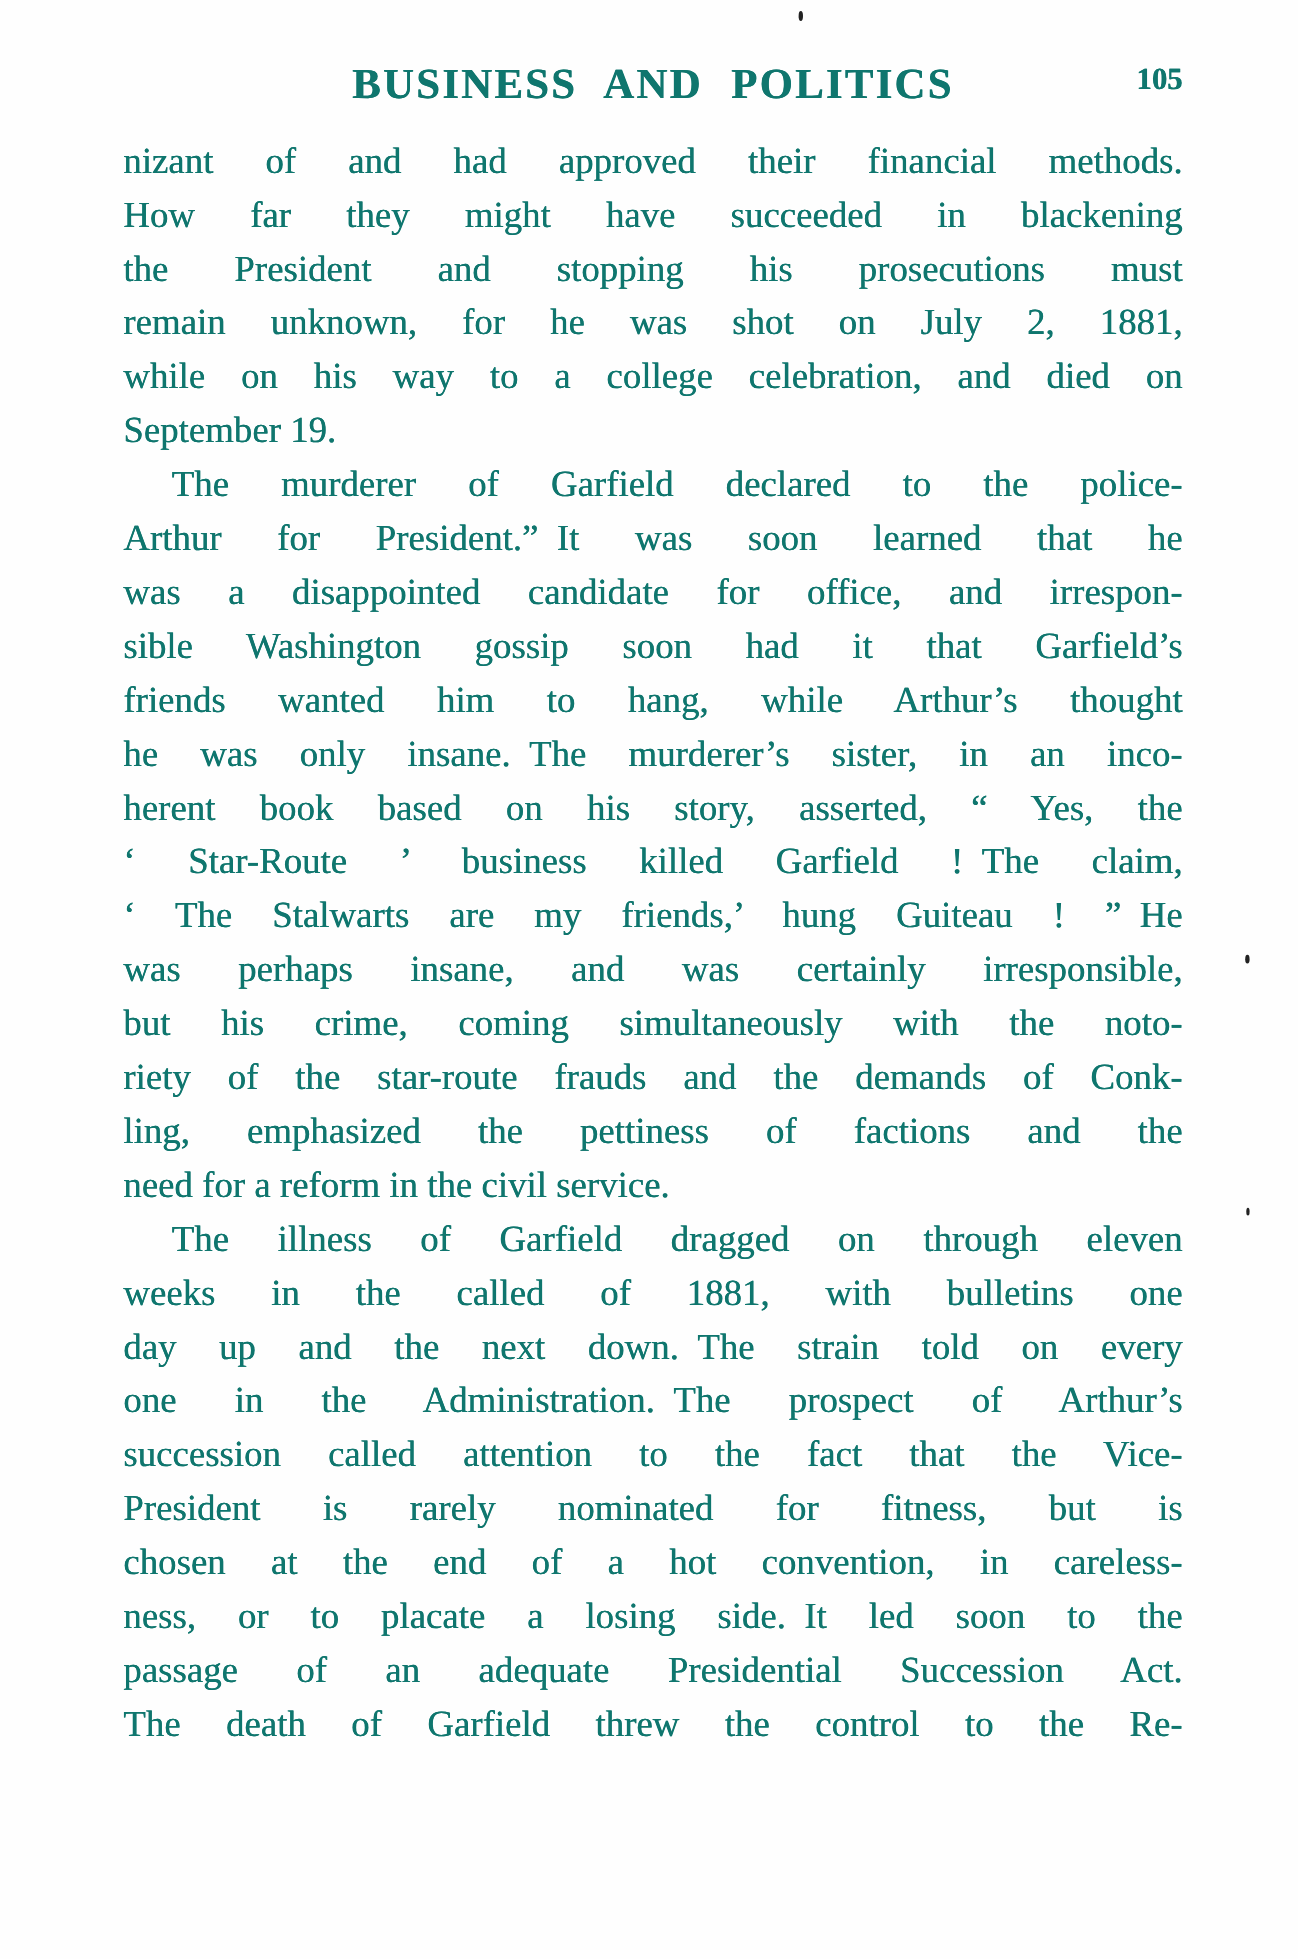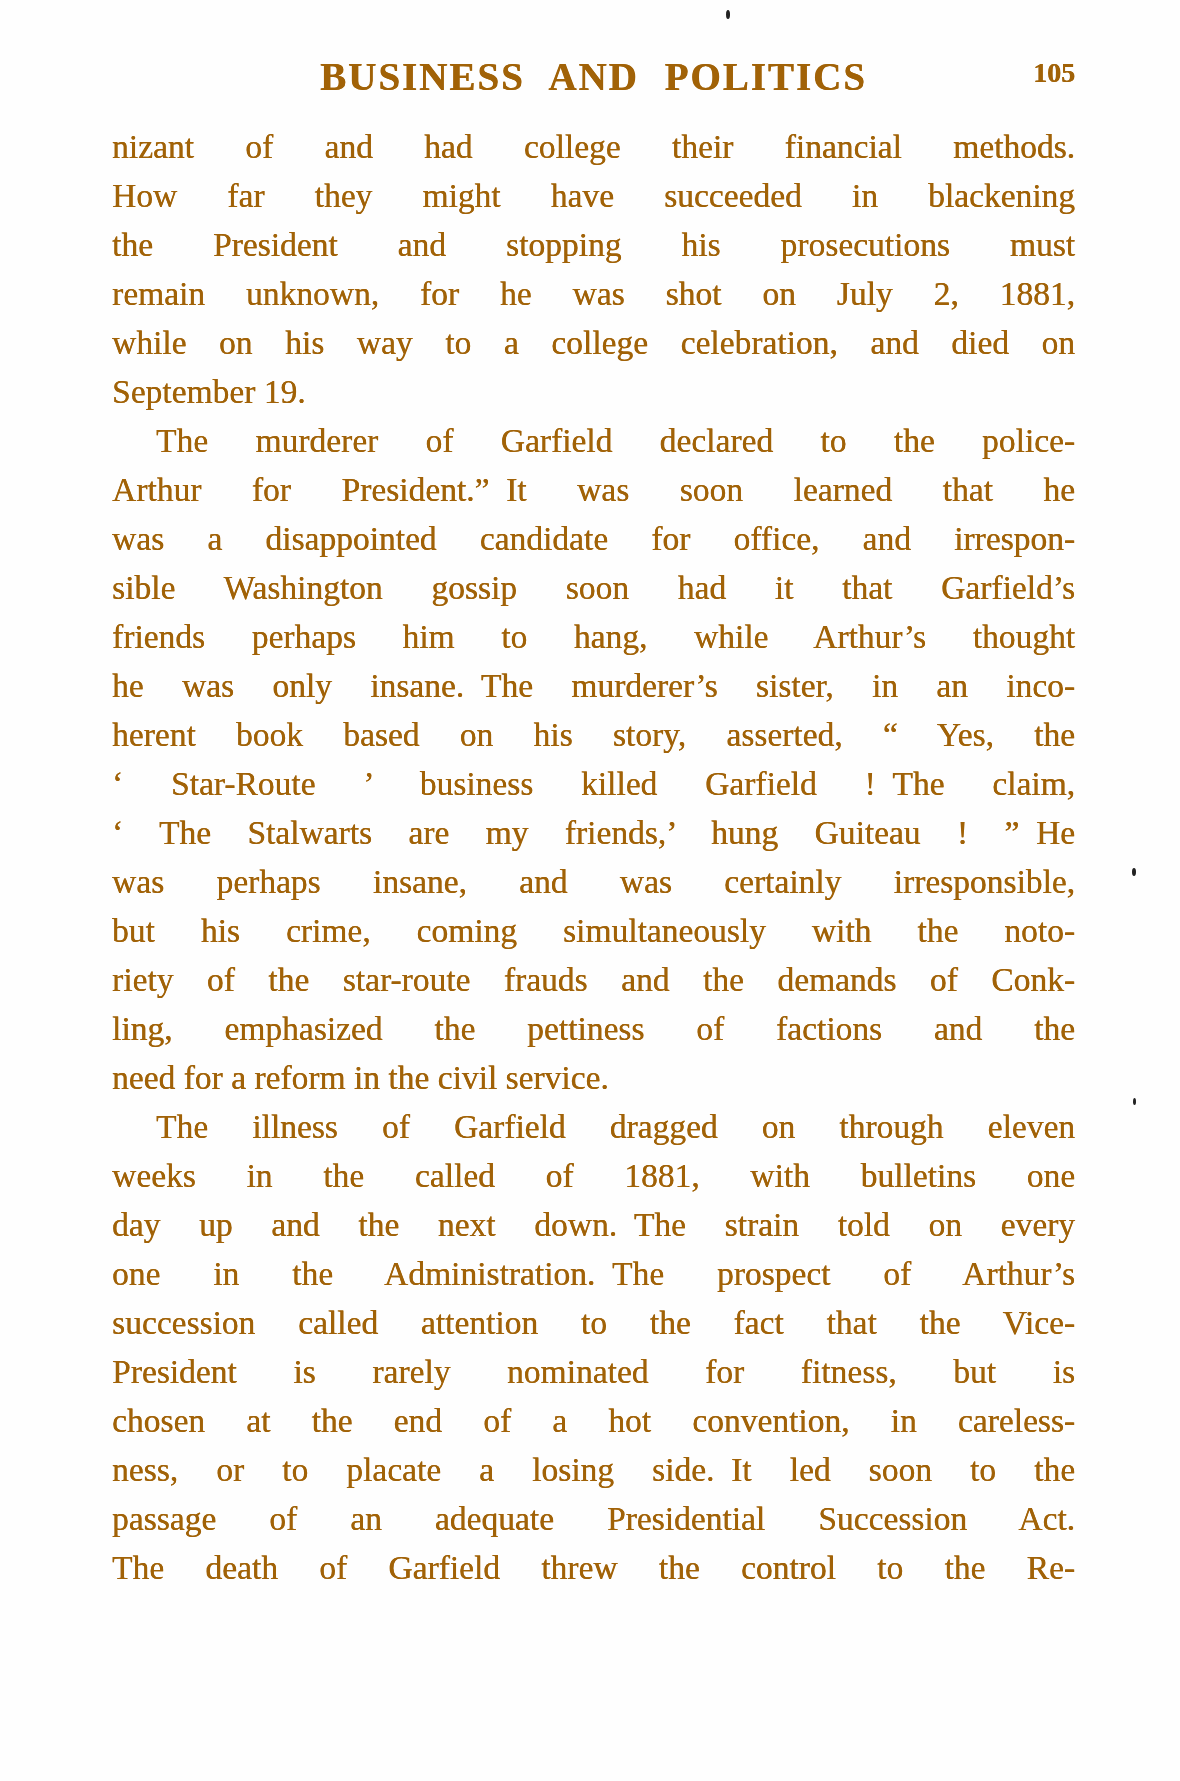--- a/index.html
+++ b/index.html
@@ -6,21 +6,21 @@
     margin: 0;
     padding: 0;
     background: #e8e8e8;
   }
   .page {
     position: relative;
     width: 1180px;
     height: 1781px;
     margin: 0 auto;
     background: #fefefe;
-    color: #a16207;
+    color: #0f766e;
     font-family: "Liberation Serif", "DejaVu Serif", serif;
     overflow: hidden;
   }
   .running-head {
     position: absolute;
     top: 54px;
     left: 112px;
     width: 963px;
     height: 52px;
   }
@@ -80,33 +80,33 @@
 <body>
 
 <div class="page">
   <header class="running-head">
     <div class="head-title">BUSINESS AND POLITICS</div>
     <div class="head-page-num">105</div>
   </header>
 
   <main class="body-text">
       <div class="paragraph">
-        <div class="line">nizant of and had college their financial methods.</div>
+        <div class="line">nizant of and had approved their financial methods.</div>
         <div class="line">How far they might have succeeded in blackening</div>
         <div class="line">the President and stopping his prosecutions must</div>
         <div class="line">remain unknown, for he was shot on July 2, 1881,</div>
         <div class="line">while on his way to a college celebration, and died on</div>
         <div class="line last-line">September 19.</div>
       </div>
       <div class="paragraph">
         <div class="line indent">The murderer of Garfield declared to the police-</div>
         <div class="line">Arthur for President.” It was soon learned that he</div>
         <div class="line">was a disappointed candidate for office, and irrespon-</div>
         <div class="line">sible Washington gossip soon had it that Garfield’s</div>
-        <div class="line">friends perhaps him to hang, while Arthur’s thought</div>
+        <div class="line">friends wanted him to hang, while Arthur’s thought</div>
         <div class="line">he was only insane. The murderer’s sister, in an inco-</div>
         <div class="line">herent book based on his story, asserted, “ Yes, the</div>
         <div class="line">‘ Star-Route ’ business killed Garfield ! The claim,</div>
         <div class="line">‘ The Stalwarts are my friends,’ hung Guiteau ! ” He</div>
         <div class="line">was perhaps insane, and was certainly irresponsible,</div>
         <div class="line">but his crime, coming simultaneously with the noto-</div>
         <div class="line">riety of the star-route frauds and the demands of Conk-</div>
         <div class="line">ling, emphasized the pettiness of factions and the</div>
         <div class="line last-line">need for a reform in the civil service.</div>
       </div>

